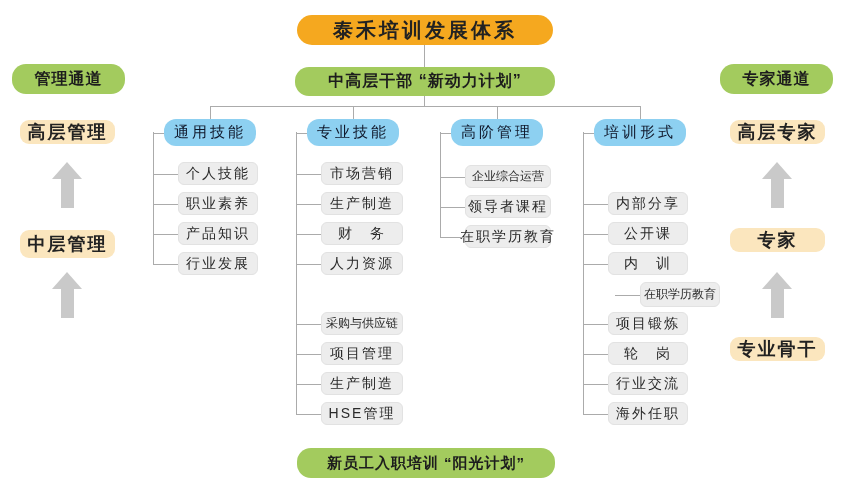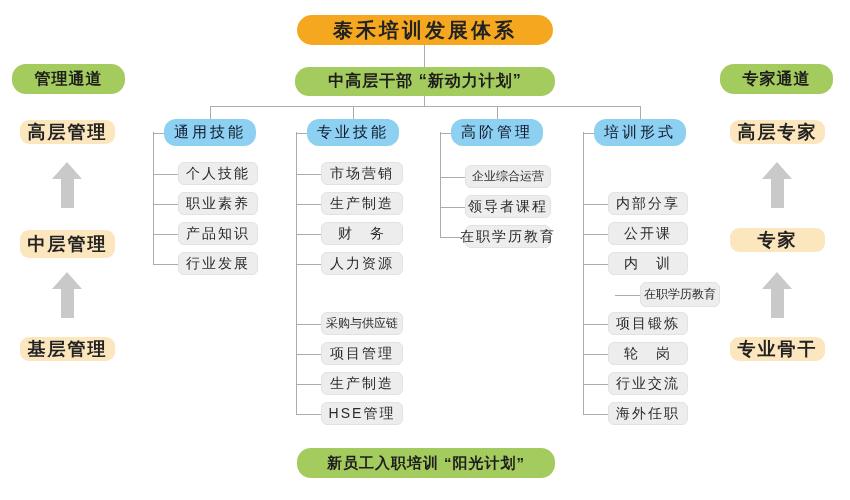--- a/index.html
+++ b/index.html
@@ -70,21 +70,20 @@
   <div class="box peach" style="left:20px;top:120px;width:95px;height:24px;">高层管理</div>
   <div class="arrow" style="left:52px;top:162px;">
     <div class="arrow-head"></div>
     <div class="arrow-shaft"></div>
   </div>
   <div class="box peach" style="left:20px;top:230px;width:95px;height:28px;">中层管理</div>
   <div class="arrow" style="left:52px;top:272px;">
     <div class="arrow-head"></div>
     <div class="arrow-shaft"></div>
   </div>
-  <div class="box peach" style="left:20px;top:337px;width:95px;height:24px;">基层管理</div>
 
   <div class="box pill-green" style="left:720px;top:64px;width:113px;height:30px;">专家通道</div>
   <div class="box peach" style="left:730px;top:120px;width:95px;height:24px;">高层专家</div>
   <div class="arrow" style="left:762px;top:162px;">
     <div class="arrow-head"></div>
     <div class="arrow-shaft"></div>
   </div>
   <div class="box peach" style="left:730px;top:228px;width:95px;height:24px;">专家</div>
   <div class="arrow" style="left:762px;top:272px;">
     <div class="arrow-head"></div>

